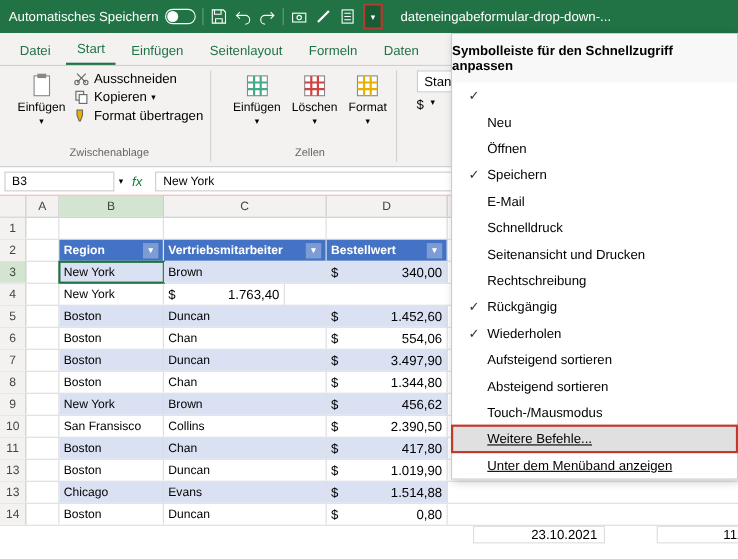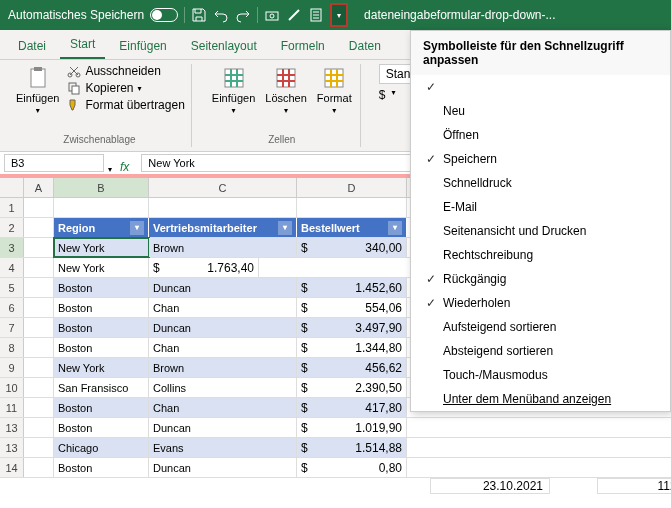--- a/index.html
+++ b/index.html
@@ -20,38 +20,38 @@
 .group{display:flex;flex-direction:column;align-items:center;justify-content:space-between;padding:0 6px;border-right:1px solid #d0d0d0}
 .group:last-child{border:none}
 .group-items{display:flex;gap:6px;align-items:start;flex:1}
 .group-label{font-size:10px;color:#666;padding-bottom:2px}
 .big-btn{display:flex;flex-direction:column;align-items:center;gap:2px;cursor:pointer;padding:2px}
 .big-btn svg{width:24px;height:24px}
 .btn-label{font-size:11px}
 .small-items{display:flex;flex-direction:column;gap:3px;font-size:11px}
 .si{display:flex;align-items:center;gap:4px;cursor:pointer}
 .si svg{width:14px;height:14px}
-.fmla-bar{height:26px;display:flex;border-bottom:4px solid #fca5a5;align-items:flex-end}
+.fmla-bar{height:26px;display:flex;border-bottom:1px solid #fca5a5;align-items:center}
 .name-box{width:100px;border:1px solid #ccc;margin:2px 4px;padding:2px 6px;font-size:11px}
 .fx{padding:0 8px;font-style:italic;color:#15803d}
 .fmla-in{flex:1;padding:2px 6px;font-size:11px;border:1px solid #ccc;margin:2px 4px}
 .grid{position:relative}
 .cols{display:flex;height:20px;background:#f3f2f1;border-bottom:1px solid #ccc}
 .ch{border-right:1px solid #ccc;display:flex;align-items:center;justify-content:center;font-size:11px;color:#444}
 .ch.sel{background:#d3e5d0}
 .row{display:flex;height:20px;border-bottom:1px solid #ddd}
 .rh{width:24px;background:#f3f2f1;border-right:1px solid #ccc;display:flex;align-items:center;justify-content:center;font-size:11px;color:#444}
 .rh.sel{background:#d3e5d0}
 .cell{border-right:1px solid #ddd;padding:0 4px;display:flex;align-items:center;font-size:11px;overflow:hidden}
 .hdr-row .cell.th{background:#4472c4;color:#fff;font-weight:600;border-right:1px solid #fff}
 .band .cell.td{background:#d9e1f2}
 .filter{width:14px;height:14px;background:rgba(255,255,255,.3);margin-left:auto;display:flex;align-items:center;justify-content:center;font-size:8px}
 .cell.selcell{outline:2px solid #217346;outline-offset:-1px}
 .menu{position:absolute;top:30px;left:410px;width:261px;background:#fff;border:1px solid #ccc;box-shadow:2px 2px 8px rgba(0,0,0,.2);z-index:100}
-.menu-title{padding:8px 12px;font-weight:600;background:#f8f8f8;font-size:12px}
+.menu-title{padding:8px 0;font-weight:600;background:#f8f8f8;font-size:12px}
 .mi{display:flex;align-items:center;padding:5px 8px;cursor:pointer;font-size:12px}
 .chk{width:24px;text-align:center;color:#333}
 .mi.hl{background:#e0e0e0;outline:2px solid #c0392b;outline-offset:-1px}
 .mi.under{text-decoration:underline}
 </style>
 </head>
 <body>
 
 <div class="titlebar">
   <div class="autosave">
@@ -346,25 +346,25 @@
       <div class="mi">
         <span class="chk"></span>
         <span>Öffnen</span>
       </div>
       <div class="mi">
         <span class="chk">✓</span>
         <span>Speichern</span>
       </div>
       <div class="mi">
         <span class="chk"></span>
+        <span>E-Mail</span>
+      </div>
+      <div class="mi">
+        <span class="chk"></span>
         <span>Schnelldruck</span>
-      </div>
-      <div class="mi">
-        <span class="chk"></span>
-        <span>E-Mail</span>
       </div>
       <div class="mi">
         <span class="chk"></span>
         <span>Seitenansicht und Drucken</span>
       </div>
       <div class="mi">
         <span class="chk"></span>
         <span>Rechtschreibung</span>
       </div>
       <div class="mi">
@@ -379,20 +379,24 @@
         <span class="chk"></span>
         <span>Aufsteigend sortieren</span>
       </div>
       <div class="mi">
         <span class="chk"></span>
         <span>Absteigend sortieren</span>
       </div>
       <div class="mi">
         <span class="chk"></span>
         <span>Touch-/Mausmodus</span>
+      </div>
+      <div class="mi hl under">
+        <span class="chk"></span>
+        <span>Weitere Befehle...</span>
       </div>
       <div class="mi under">
         <span class="chk"></span>
         <span>Unter dem Menüband anzeigen</span>
       </div>
     </div>
 </div>
 
 <div style="position: absolute; top: 478px; left: 430px; display: flex; font-size: 11px; gap: 47px;">
     <div style="width:120px;text-align:right;padding-right:6px;border:1px solid #ddd">23.10.2021</div>

